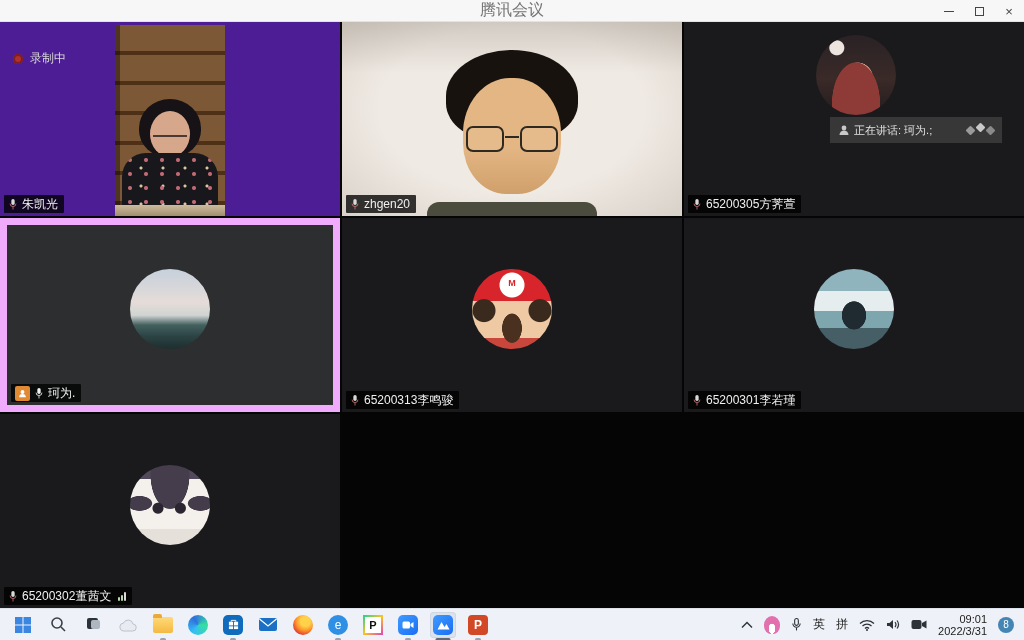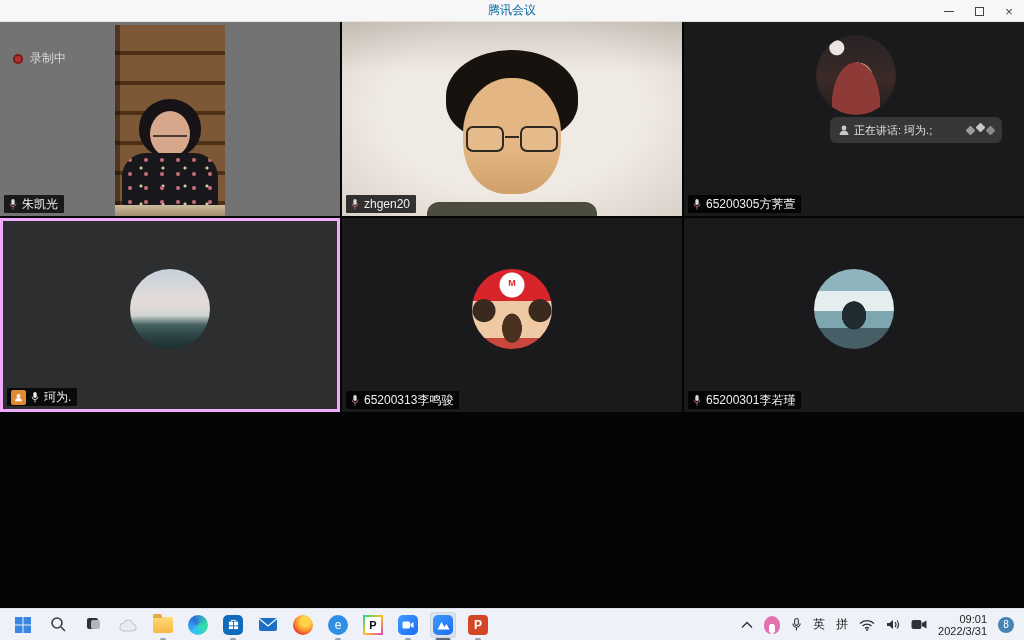--- a/index.html
+++ b/index.html
@@ -1,46 +1,46 @@
 <!DOCTYPE html>
 <html><head>
 <meta charset="utf-8">
 <style>
   * { margin:0; padding:0; box-sizing:border-box; }
   html,body { width:1024px; height:640px; overflow:hidden; }
   body { font-family:"Liberation Sans","DejaVu Sans",sans-serif; background:#000; position:relative; }
 
   
   .titlebar { height:22px; background:#f7f7f7; display:flex; align-items:center; justify-content:center; position:relative; border-bottom:1px solid #e3e3e3; }
-  .titlebar .title { font-size:12px; color:#0369a1; }
+  .titlebar .title { font-size:16px; color:#737373; }
   .win-controls { position:absolute; right:0; top:0; height:22px; display:flex; }
   .win-btn { width:30px; height:22px; display:flex; align-items:center; justify-content:center; color:#444; font-size:13px; cursor:default; }
   .glyph-min { width:10px; height:0; border-top:1px solid #444; display:inline-block; }
   .glyph-max { width:9px; height:9px; border:1px solid #444; display:inline-block; }
 
   
   .meeting { position:absolute; top:22px; left:0; width:1024px; height:586px; background:#050505;
              display:grid; grid-template-columns:1fr 1fr 1fr; grid-template-rows:1fr 1fr 1fr; gap:2px; }
   .tile { position:relative; background:#1a1a1c; overflow:hidden; }
-  .tile.black { background:#737373; }
-  .tile.active-speaker { background:#2c2e2f; border:3px solid #f0abfc; }
+  .tile.black { background:#4c1d95; }
+  .tile.active-speaker { background:#2c2e2f; border:7px solid #f0abfc; }
 
   .nameplate { position:absolute; left:4px; bottom:3px; display:flex; align-items:center; gap:4px;
                background:rgba(0,0,0,.78); color:#f0f0f0; font-size:12px; line-height:16px; padding:1px 6px 1px 4px; border-radius:1px; white-space:nowrap; }
   .mic { width:10px; height:13px; display:inline-block; }
   .host-badge { width:15px; height:15px; background:#e08a33; border-radius:2px; display:inline-flex; align-items:center; justify-content:center; }
   .sig { display:inline-flex; align-items:flex-end; gap:1px; margin-left:3px; }
   .sig i { width:2px; background:#b9d9a8; display:block; border-radius:1px; }
   .sig i:nth-child(1){height:4px;} .sig i:nth-child(2){height:6px;} .sig i:nth-child(3){height:9px;background:#d9d9d9;}
 
   .rec-chip { position:absolute; top:28px; left:13px; display:flex; align-items:center; gap:7px; color:#d8d8d8; font-size:12px; }
   .rec-dot { width:10px; height:10px; border-radius:50%; background:#b03030; box-shadow:inset 0 0 0 2px #7c1f1f; }
 
   .toast { position:absolute; top:95px; right:22px; width:172px; height:26px; background:rgba(58,58,58,.92);
-           border-radius:6px; display:flex; align-items:center; gap:4px; padding:0 8px; color:#e4e4e4; font-size:11px;text-align:right; }
+           border-radius:0; display:flex; align-items:center; gap:4px; padding:0 8px; color:#e4e4e4; font-size:11px;text-align:right; }
   .wave { display:inline-flex; gap:3px; margin-left:auto; }
   .wave i { width:7px; height:7px; background:#9a9a9a; transform:rotate(45deg); display:block; border-radius:1px; }
   .wave i:nth-child(2){ background:#c9c9c9; margin-top:-3px; }
   .wave i:nth-child(3){ background:#8a8a8a; }
 
   
   .av { width:80px; height:80px; border-radius:50%; position:absolute; left:50%; transform:translateX(-50%); }
   .av-center { top:50%; margin-top:-46px; }
   .av-city { background:
       linear-gradient(180deg,#c6d0dc 0%,#e5dcd8 42%,#cfd4d2 58%,#43605f 70%,#2c4344 84%,#1d2e2f 100%); }
@@ -243,20 +243,36 @@
       <svg class="mic" viewBox="0 0 12 14">
           <rect x="4" y="0.5" width="4" height="7" rx="2" fill="#d9d9d9"></rect>
           <path d="M2.5 6a3.5 3.5 0 0 0 7 0" stroke="#c77" fill="none"></path>
           <line x1="6" y1="10" x2="6" y2="13" stroke="#c77"></line>
         </svg>
       <span>65200301李若瑾</span>
     </div>
   </div>
 
 
+  <div class="tile">
+    <div class="av av-anime av-center"></div>
+    <div class="nameplate">
+      <svg class="mic" viewBox="0 0 12 14">
+          <rect x="4" y="0.5" width="4" height="7" rx="2" fill="#d9d9d9"></rect>
+          <path d="M2.5 6a3.5 3.5 0 0 0 7 0" stroke="#c77" fill="none"></path>
+          <line x1="6" y1="10" x2="6" y2="13" stroke="#c77"></line>
+        </svg>
+      <span>65200302董茜文</span>
+      <span class="sig">
+          <i></i>
+          <i></i>
+          <i></i>
+        </span>
+    </div>
+  </div>
 
 </div>
 
 <div class="taskbar">
   <div class="tb-left">
     <div class="tb-item">
       <svg width="18" height="18" viewBox="0 0 18 18">
           <rect x="1" y="1" width="7.5" height="7.5" fill="#3b86e0"></rect>
           <rect x="9.5" y="1" width="7.5" height="7.5" fill="#3b86e0"></rect>
           <rect x="1" y="9.5" width="7.5" height="7.5" fill="#3b86e0"></rect>

